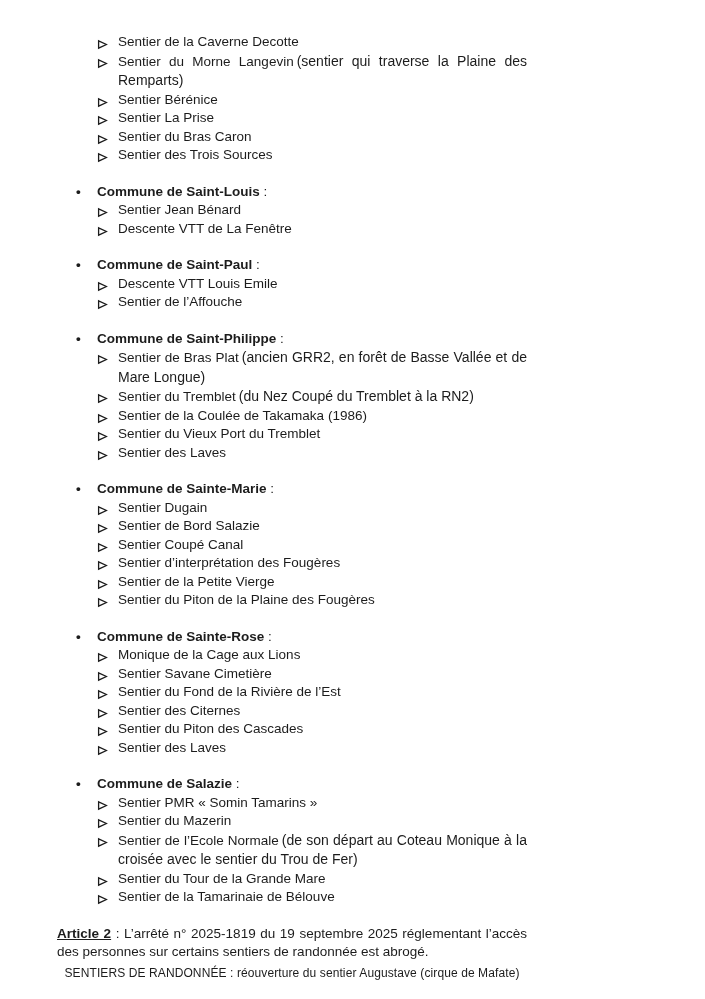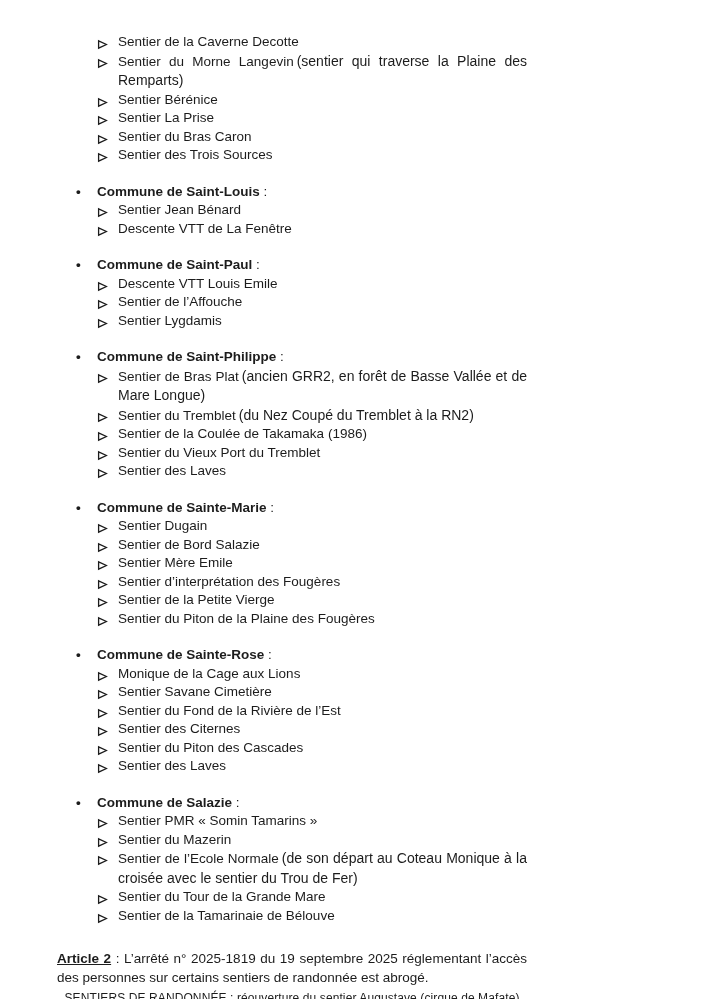--- a/index.html
+++ b/index.html
@@ -41,21 +41,21 @@
     font-weight: bold;
   }
   .commune-heading .bullet {
     position: absolute;
     left: 19px;
     top: 0;
     font-weight: bold;
   }
   .commune-colon { font-weight: normal; }
   .article {
-    margin: 25px 0 0 0;
+    margin: 18px 0 0 0;
     text-align: justify;
   }
   .article-label {
     font-weight: bold;
     text-decoration: underline;
   }
   .footer-note {
     margin-top: 2px;
     text-align: center;
     font-size: 12px;
@@ -102,23 +102,20 @@
       </section>
       <section class="commune-section">
         <div class="commune-heading"><span class="bullet">•</span><span class="commune-title">Commune de Saint-Paul</span><span class="commune-colon"> :</span></div>
         <ul class="trail-list">
           <li class="trail-item"><span class="arrow"><svg width="11" height="11" viewBox="0 0 11 11">
                 <path d="M1.6 1.8 L9.4 5.5 L1.6 9.2 Z" fill="none" stroke="currentColor" stroke-width="1.3" stroke-linejoin="miter"></path>
               </svg></span><span class="trail-text">Descente VTT Louis Emile</span></li>
           <li class="trail-item"><span class="arrow"><svg width="11" height="11" viewBox="0 0 11 11">
                 <path d="M1.6 1.8 L9.4 5.5 L1.6 9.2 Z" fill="none" stroke="currentColor" stroke-width="1.3" stroke-linejoin="miter"></path>
               </svg></span><span class="trail-text">Sentier de l’Affouche</span></li>
-          <li class="trail-item"><span class="arrow"><svg width="11" height="11" viewBox="0 0 11 11">
-                <path d="M1.6 1.8 L9.4 5.5 L1.6 9.2 Z" fill="none" stroke="currentColor" stroke-width="1.3" stroke-linejoin="miter"></path>
-              </svg></span><span class="trail-text">Sentier Lygdamis</span></li>
         </ul>
       </section>
       <section class="commune-section">
         <div class="commune-heading"><span class="bullet">•</span><span class="commune-title">Commune de Saint-Philippe</span><span class="commune-colon"> :</span></div>
         <ul class="trail-list">
           <li class="trail-item"><span class="arrow"><svg width="11" height="11" viewBox="0 0 11 11">
                 <path d="M1.6 1.8 L9.4 5.5 L1.6 9.2 Z" fill="none" stroke="currentColor" stroke-width="1.3" stroke-linejoin="miter"></path>
               </svg></span><span class="trail-text">Sentier de Bras Plat</span><span class="trail-note">(ancien GRR2, en forêt de Basse Vallée et de Mare Longue)</span></li>
           <li class="trail-item"><span class="arrow"><svg width="11" height="11" viewBox="0 0 11 11">
                 <path d="M1.6 1.8 L9.4 5.5 L1.6 9.2 Z" fill="none" stroke="currentColor" stroke-width="1.3" stroke-linejoin="miter"></path>
@@ -138,21 +135,21 @@
         <div class="commune-heading"><span class="bullet">•</span><span class="commune-title">Commune de Sainte-Marie</span><span class="commune-colon"> :</span></div>
         <ul class="trail-list">
           <li class="trail-item"><span class="arrow"><svg width="11" height="11" viewBox="0 0 11 11">
                 <path d="M1.6 1.8 L9.4 5.5 L1.6 9.2 Z" fill="none" stroke="currentColor" stroke-width="1.3" stroke-linejoin="miter"></path>
               </svg></span><span class="trail-text">Sentier Dugain</span></li>
           <li class="trail-item"><span class="arrow"><svg width="11" height="11" viewBox="0 0 11 11">
                 <path d="M1.6 1.8 L9.4 5.5 L1.6 9.2 Z" fill="none" stroke="currentColor" stroke-width="1.3" stroke-linejoin="miter"></path>
               </svg></span><span class="trail-text">Sentier de Bord Salazie</span></li>
           <li class="trail-item"><span class="arrow"><svg width="11" height="11" viewBox="0 0 11 11">
                 <path d="M1.6 1.8 L9.4 5.5 L1.6 9.2 Z" fill="none" stroke="currentColor" stroke-width="1.3" stroke-linejoin="miter"></path>
-              </svg></span><span class="trail-text">Sentier Mère Emile</span></li>
+              </svg></span><span class="trail-text">Sentier Coupé Canal</span></li>
           <li class="trail-item"><span class="arrow"><svg width="11" height="11" viewBox="0 0 11 11">
                 <path d="M1.6 1.8 L9.4 5.5 L1.6 9.2 Z" fill="none" stroke="currentColor" stroke-width="1.3" stroke-linejoin="miter"></path>
               </svg></span><span class="trail-text">Sentier d’interprétation des Fougères</span></li>
           <li class="trail-item"><span class="arrow"><svg width="11" height="11" viewBox="0 0 11 11">
                 <path d="M1.6 1.8 L9.4 5.5 L1.6 9.2 Z" fill="none" stroke="currentColor" stroke-width="1.3" stroke-linejoin="miter"></path>
               </svg></span><span class="trail-text">Sentier de la Petite Vierge</span></li>
           <li class="trail-item"><span class="arrow"><svg width="11" height="11" viewBox="0 0 11 11">
                 <path d="M1.6 1.8 L9.4 5.5 L1.6 9.2 Z" fill="none" stroke="currentColor" stroke-width="1.3" stroke-linejoin="miter"></path>
               </svg></span><span class="trail-text">Sentier du Piton de la Plaine des Fougères</span></li>
         </ul>

